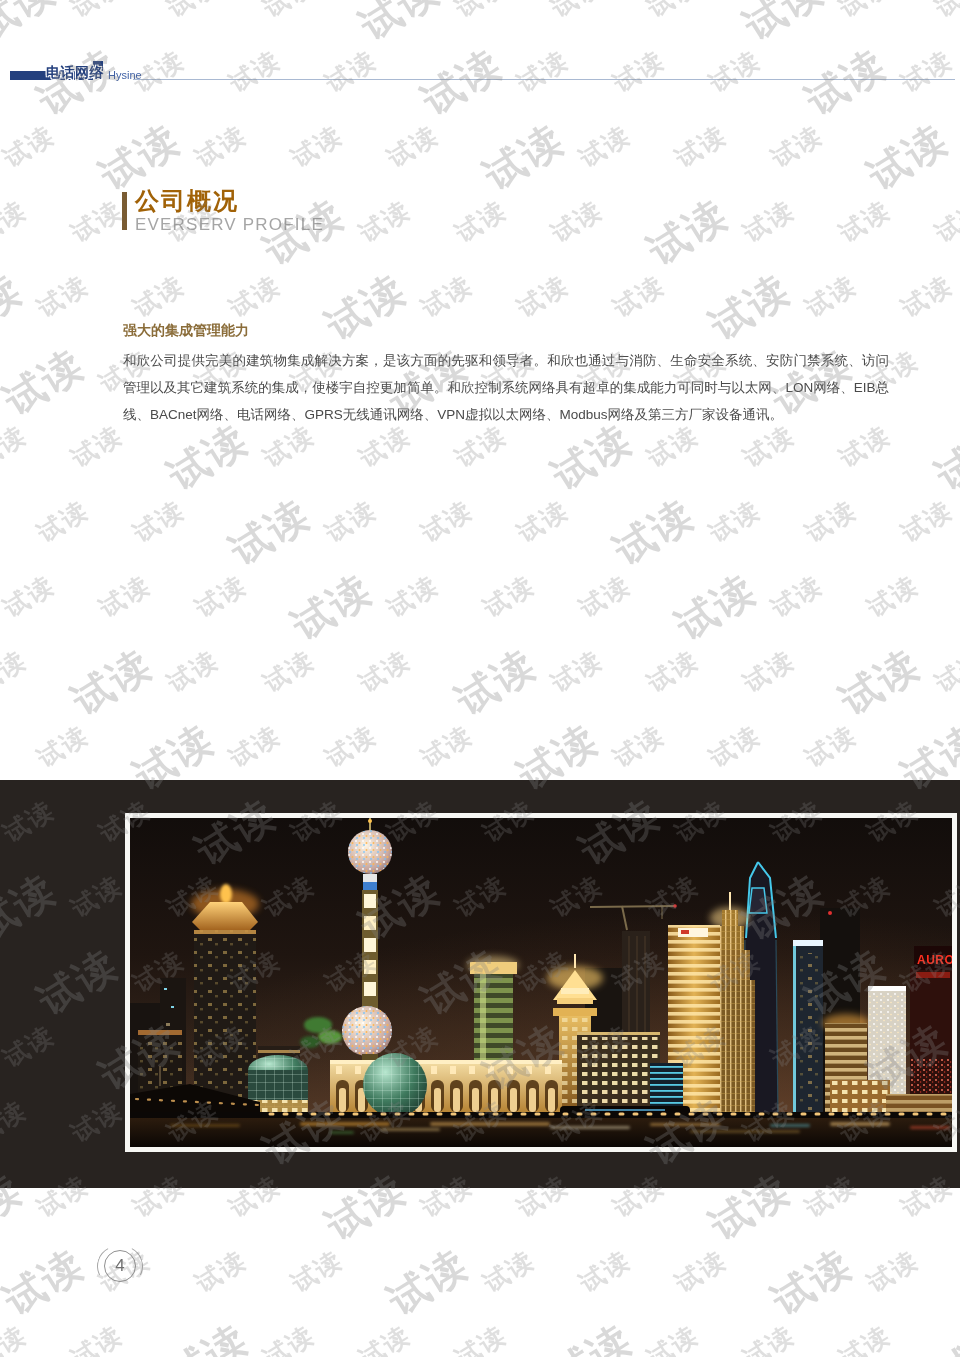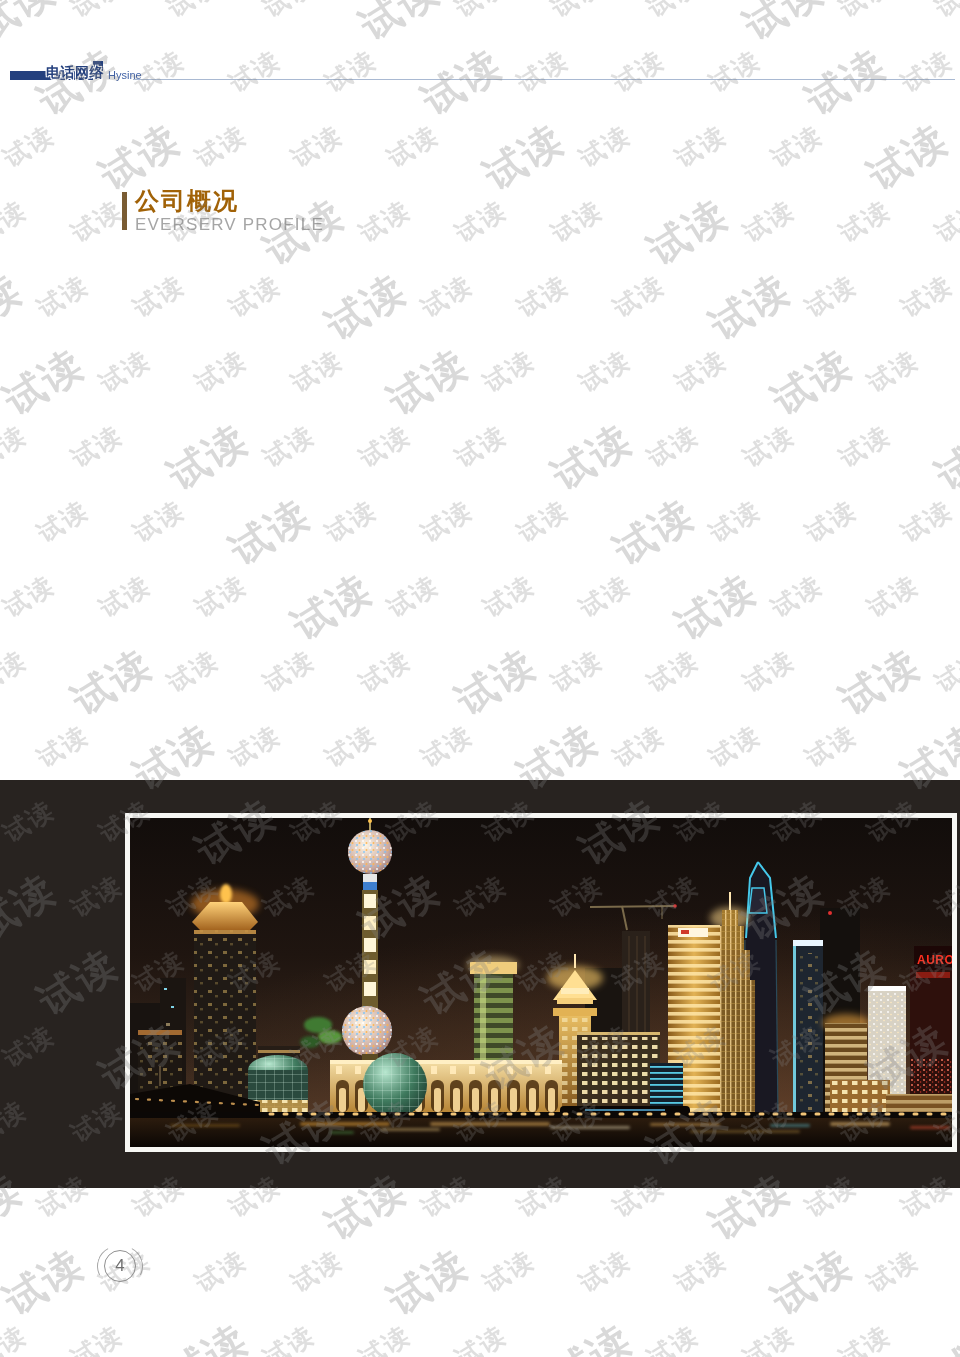--- a/index.html
+++ b/index.html
@@ -64,20 +64,24 @@
   <div class="hdr-rule"></div>
 
   <div class="title-block">
     <div class="title-accent"></div>
     <div class="title-zh">公司概况</div>
     <div class="title-en">EVERSERV PROFILE</div>
   </div>
 
   <div class="sections">
     <div class="section">
+    </div>
+    <div class="section">
+      <div class="sec-heading">强大的集成管理能力</div>
+      <div class="sec-body">和欣公司提供完美的建筑物集成解决方案，是该方面的先驱和领导者。和欣也通过与消防、生命安全系统、安防门禁系统、访问管理以及其它建筑系统的集成，使楼宇自控更加简单。和欣控制系统网络具有超卓的集成能力可同时与以太网、LON网络、EIB总线、BACnet网络、电话网络、GPRS无线通讯网络、VPN虚拟以太网络、Modbus网络及第三方厂家设备通讯。</div>
     </div>
   </div>
 
   <div class="photo-band">
     <div class="photo-frame">
       <svg viewBox="0 0 822 329" width="822" height="329" preserveAspectRatio="none">
         <defs>
           <linearGradient id="sky" x1="0" y1="0" x2="0" y2="1">
             <stop offset="0" stop-color="#120d0b"></stop>
               <stop offset="0.45" stop-color="#1f1510"></stop>

